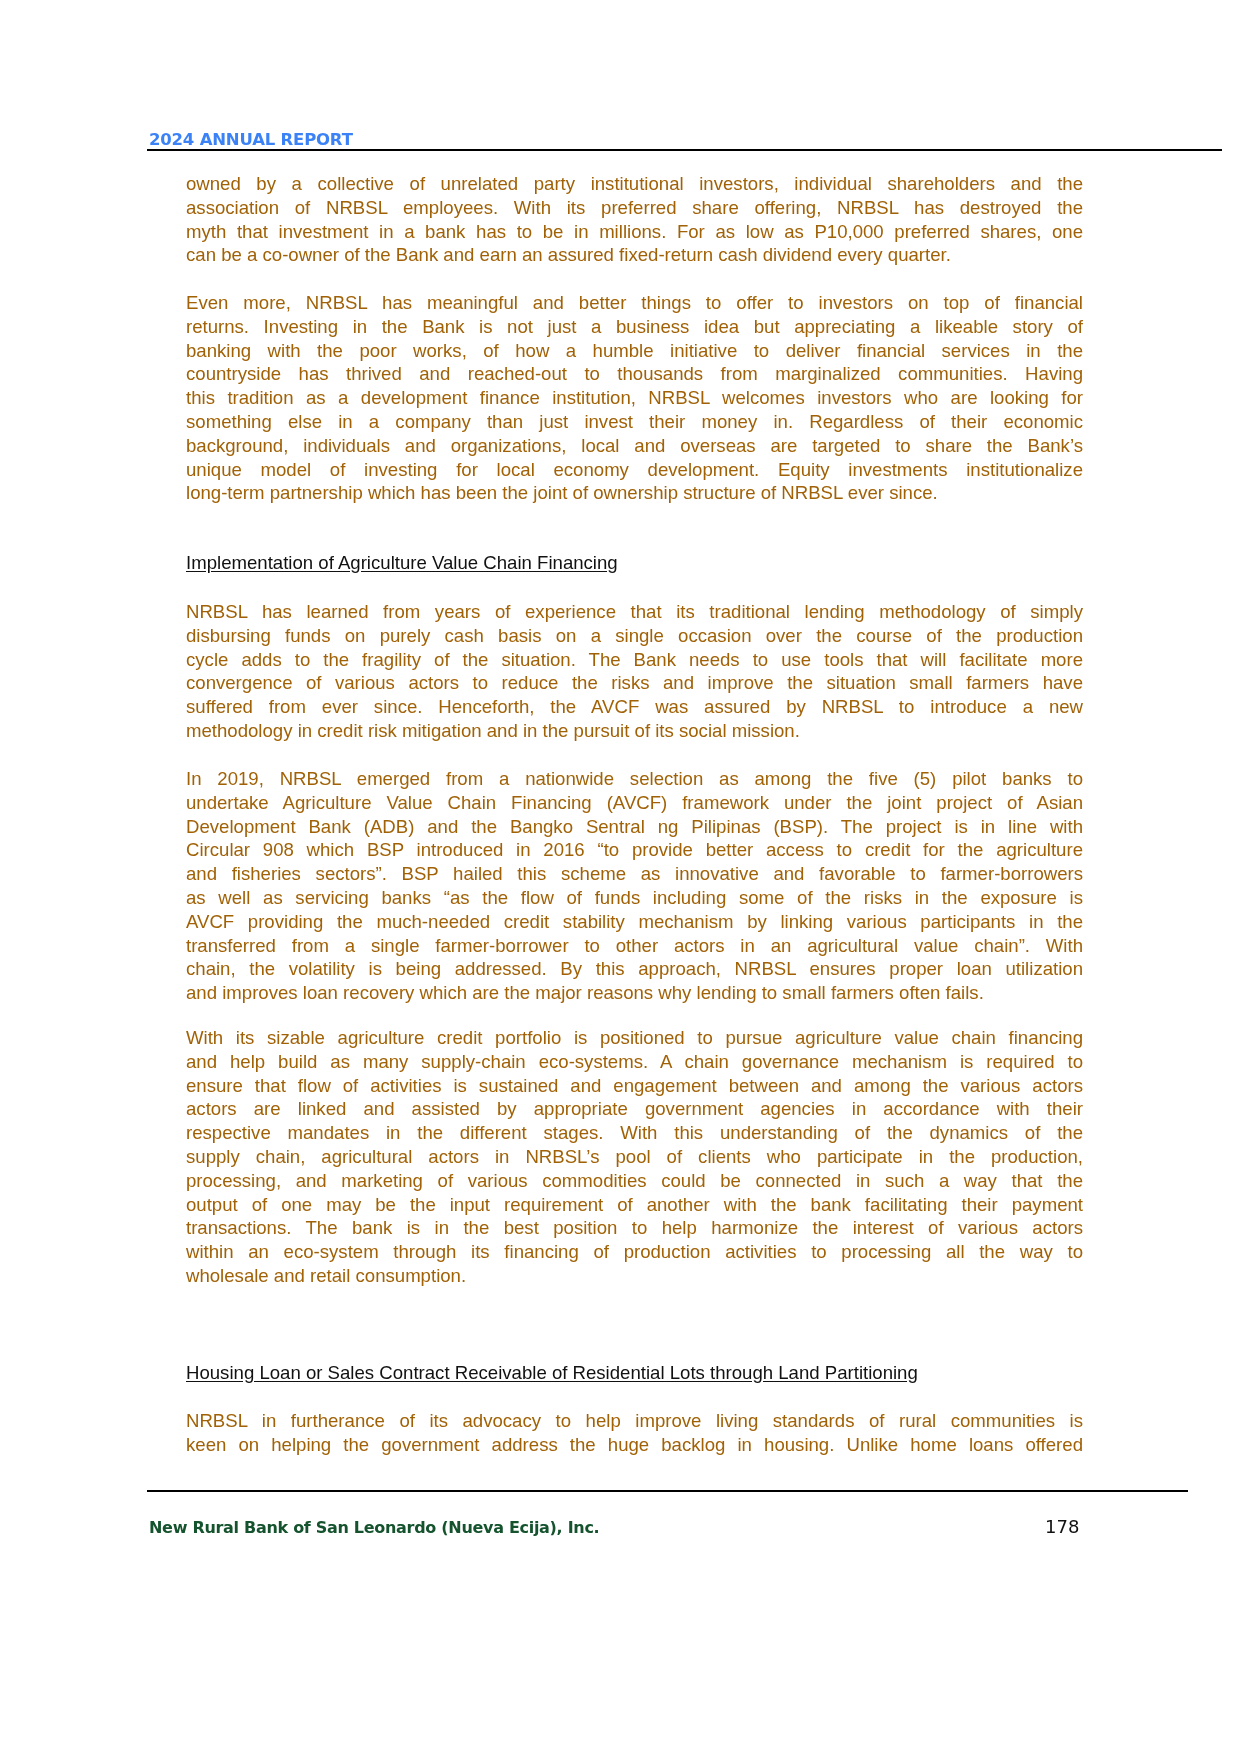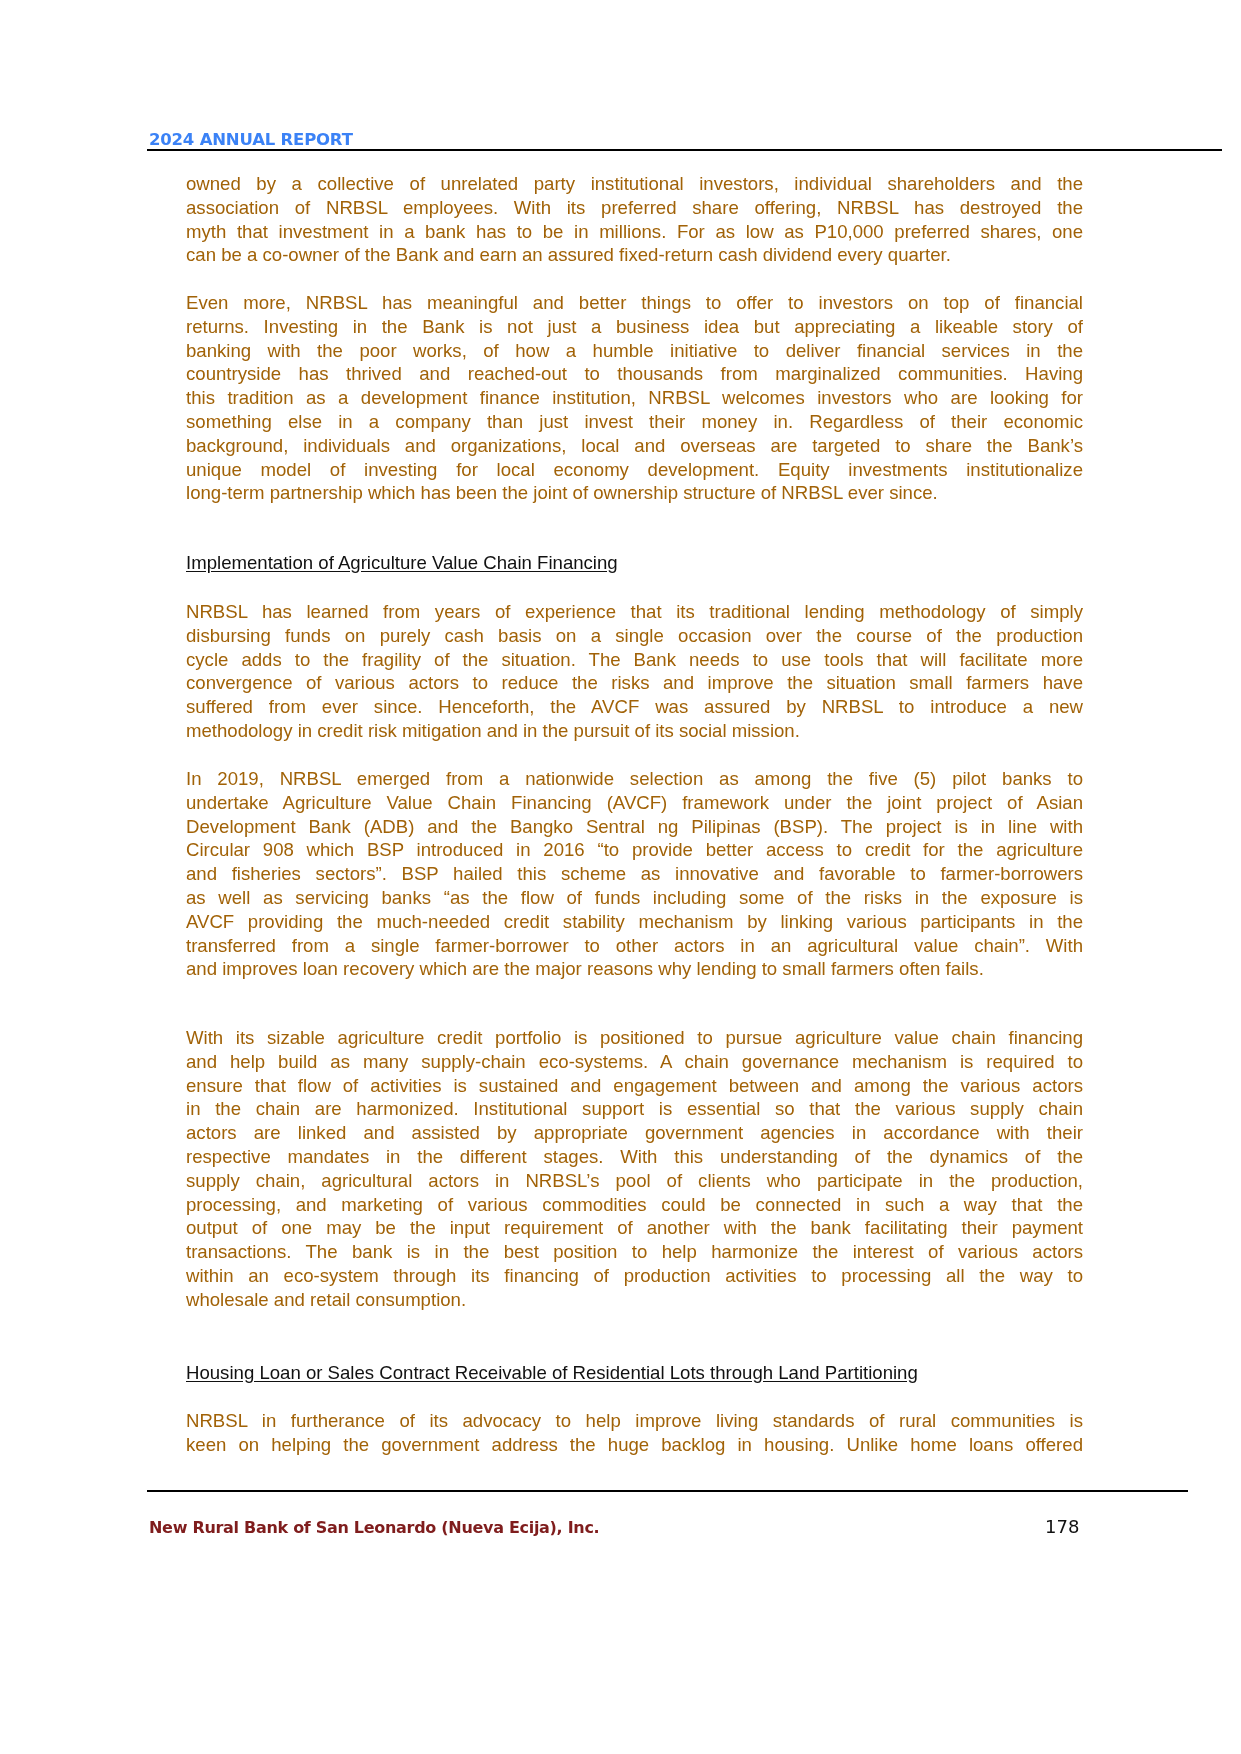--- a/index.html
+++ b/index.html
@@ -26,21 +26,21 @@
     position: absolute; left: 186px;
     font-family: "Liberation Sans", sans-serif; font-size: 18.6px; color: #111;
     text-decoration: underline; text-underline-offset: 2px;
   }
   .footer-rule {
     position: absolute; left: 147px; top: 1490px; width: 1041px; height: 2px; background: #000;
   }
   .footer-bank {
     position: absolute; left: 149px; top: 1518px;
     font-family: "DejaVu Sans", sans-serif; font-weight: bold;
-    font-size: 16px; color: #7f1d1d; letter-spacing: -0.3px;
+    font-size: 16px; color: #14532d; letter-spacing: -0.3px;
   }
   .footer-page {
     position: absolute; left: 1045px; top: 1516px;
     font-family: "DejaVu Sans", sans-serif; font-size: 18px; color: #111; text-align: right;
   }
 </style>
 </head>
 <body>
 
 <div>
@@ -80,28 +80,28 @@
 
 <div class="body-text" style="top:767px;">
   <span class="line" style="white-space: normal;">In 2019, NRBSL emerged from a nationwide selection as among the five (5) pilot banks to</span>
   <span class="line" style="white-space: normal;">undertake Agriculture Value Chain Financing (AVCF) framework under the joint project of Asian</span>
   <span class="line" style="white-space: normal;">Development Bank (ADB) and the Bangko Sentral ng Pilipinas (BSP). The project is in line with</span>
   <span class="line" style="white-space: normal;">Circular 908 which BSP introduced in 2016 “to provide better access to credit for the agriculture</span>
   <span class="line" style="white-space: normal;">and fisheries sectors”. BSP hailed this scheme as innovative and favorable to farmer-borrowers</span>
   <span class="line" style="white-space: normal;">as well as servicing banks “as the flow of funds including some of the risks in the exposure is</span>
   <span class="line" style="white-space: normal;">AVCF providing the much-needed credit stability mechanism by linking various participants in the</span>
   <span class="line" style="white-space: normal;">transferred from a single farmer-borrower to other actors in an agricultural value chain”. With</span>
+  <span class="line" style="white-space: normal;">chain, the volatility is being addressed.  By this approach, NRBSL ensures proper loan utilization</span>
   <span class="line last" style="white-space: normal;">and improves loan recovery which are the major reasons why lending to small farmers often fails.</span>
 </div>
 
 <div class="body-text" style="top:1026px;">
   <span class="line" style="white-space: normal;">With its sizable agriculture credit portfolio is positioned to pursue agriculture value chain financing</span>
   <span class="line" style="white-space: normal;">and help build as many supply-chain eco-systems. A chain governance mechanism is required to</span>
   <span class="line" style="white-space: normal;">ensure that flow of activities is sustained and engagement between and among the various actors</span>
-  <span class="line" style="white-space: normal;">in the chain are harmonized. Institutional support is essential so that the various supply chain</span>
   <span class="line" style="white-space: normal;">actors are linked and assisted by appropriate government agencies in accordance with their</span>
   <span class="line" style="white-space: normal;">respective mandates in the different stages.  With this understanding of the dynamics of the</span>
   <span class="line" style="white-space: normal;">supply chain, agricultural actors in NRBSL’s pool of clients who participate in the production,</span>
   <span class="line" style="white-space: normal;">processing, and marketing of various commodities could be connected in such a way that the</span>
   <span class="line" style="white-space: normal;">output of one may be the input requirement of another with the bank facilitating their payment</span>
   <span class="line" style="white-space: normal;">transactions. The bank is in the best position to help harmonize the interest of various actors</span>
   <span class="line" style="white-space: normal;">within an eco-system through its financing of production activities to processing all the way to</span>
   <span class="line last" style="white-space: normal;">wholesale and retail consumption.</span>
 </div>
 

